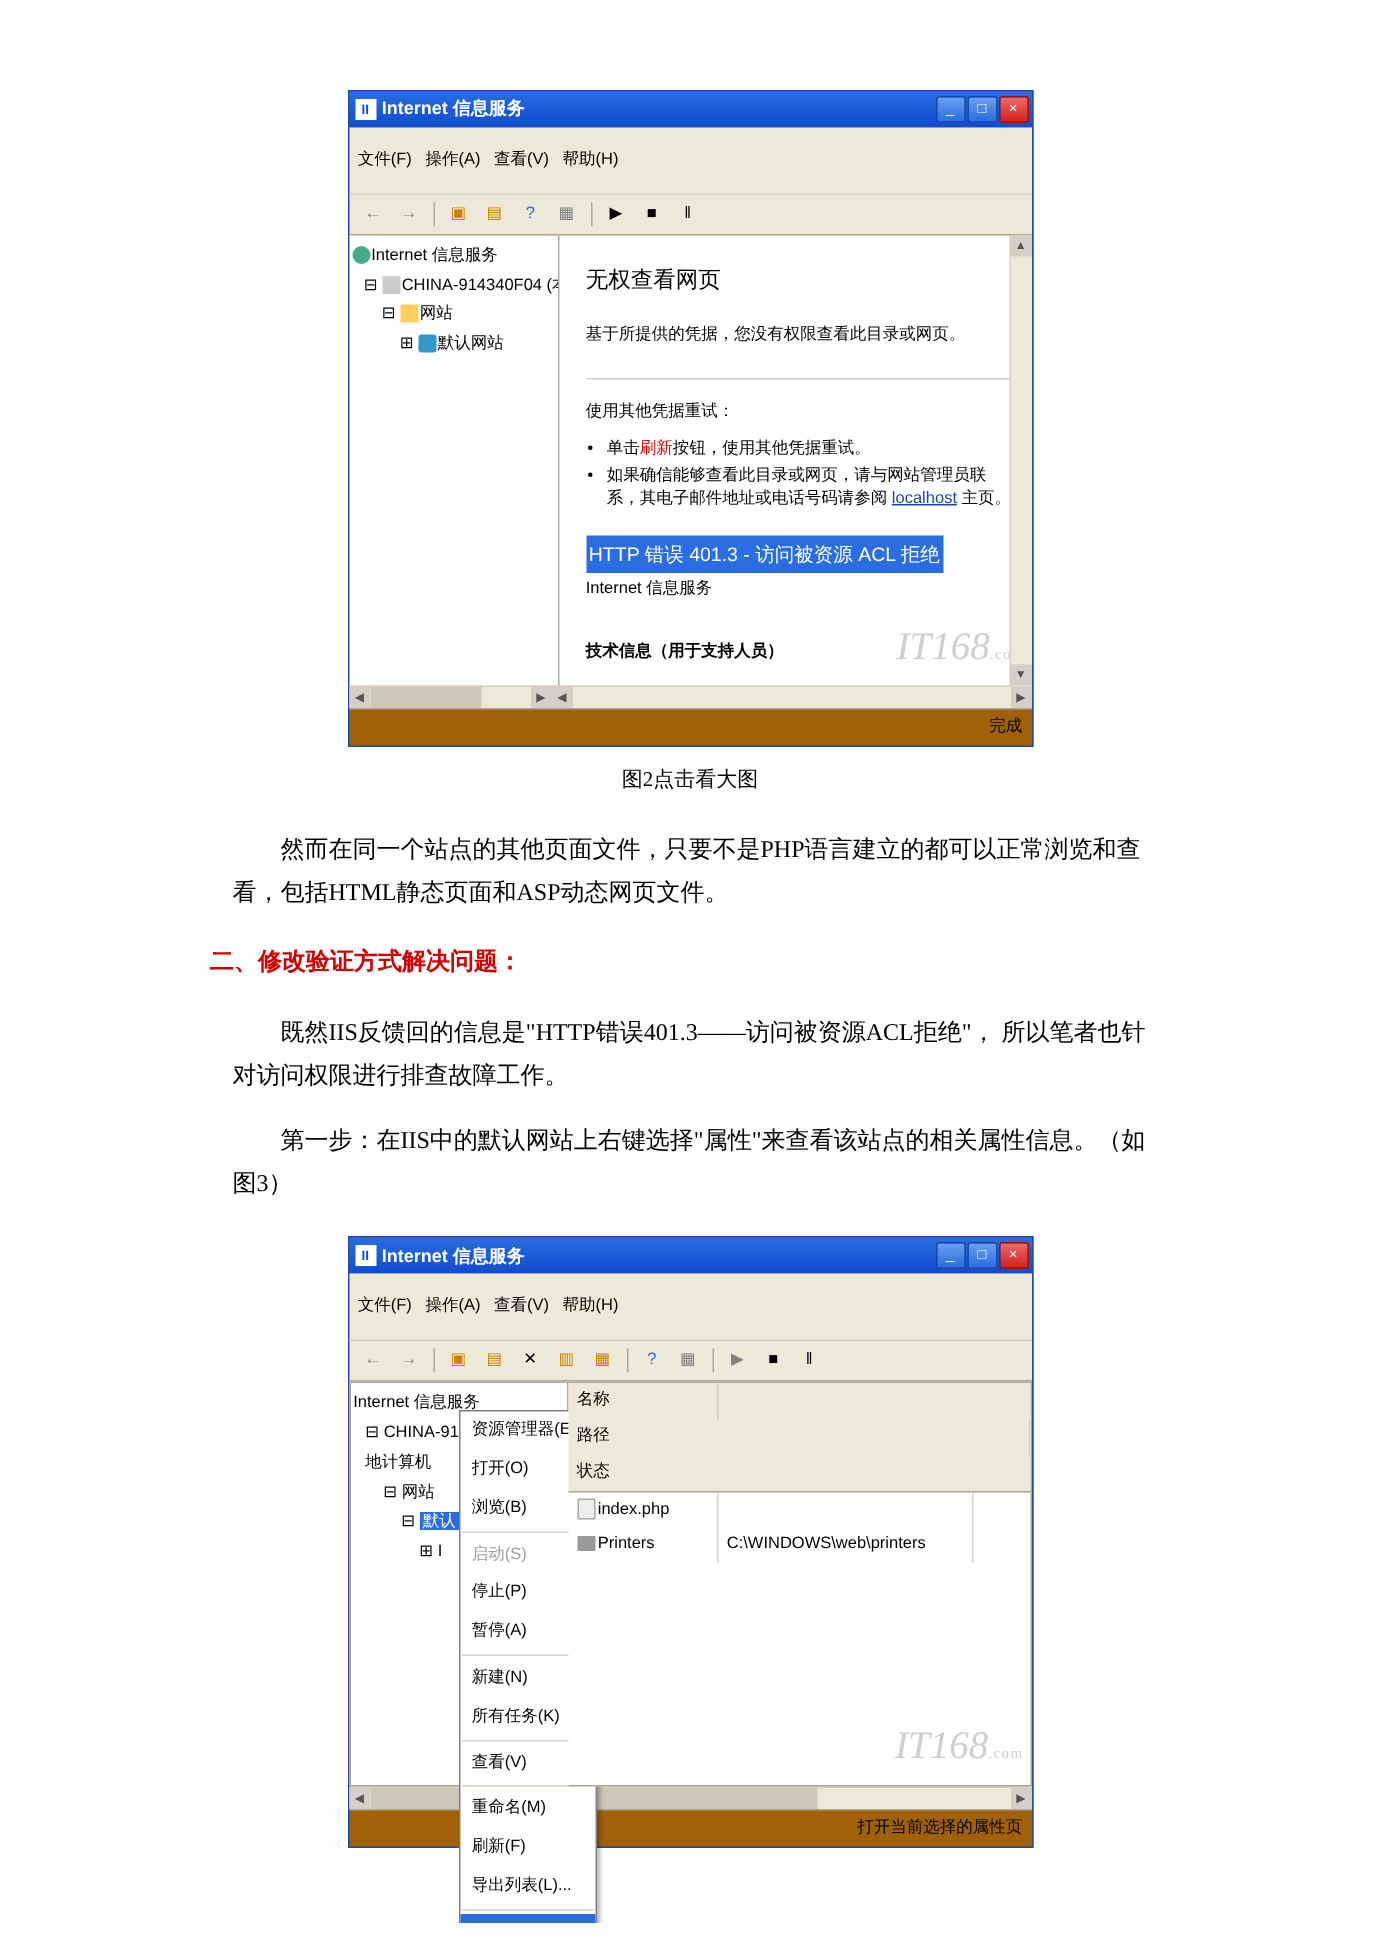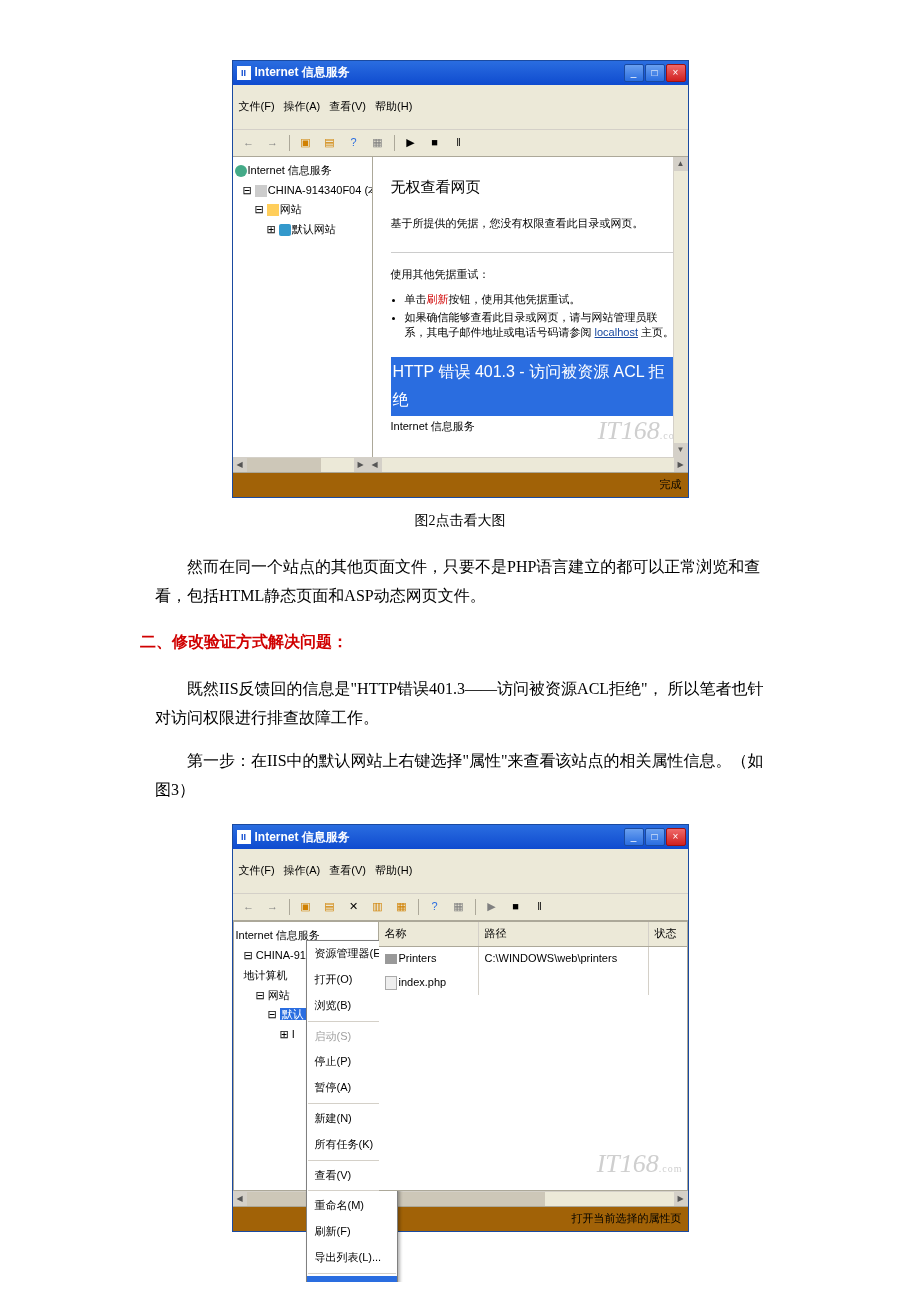--- a/index.html
+++ b/index.html
@@ -114,21 +114,21 @@
   }
   .content1 h3 { margin:6px 0 14px 0; font-size:15px; font-weight:normal;}
   .chint { font-size:11px; margin:0 0 18px 0; }
   .ctry { font-size:11px; margin:0 0 8px 0; }
   .content1 ul { margin:0 0 16px 14px; padding:0; font-size:11px; }
   .content1 li { margin:2px 0; line-height:1.4; }
   .red { color:#d00000; }
   .ulink { color:#1a4aa0; text-decoration:underline; }
   .errline {
     background:#2a6de0; color:#fff;
-    padding:1px 2px; font-size:16px;
+    padding:1px 2px; font-size:13px;
     display:inline-block;
   }
   .err2 { font-size:11px; margin-top:1px; }
   .tech { font-size:11px; font-weight:bold; margin-top:22px;}
   .wm {
     position:absolute; right:4px; bottom:2px;
     font-family: Georgia, serif; font-style:italic;
     font-size:26px; color:#cfcfcf; user-select:none;
   }
   .wm .com { font-size:10px; font-style:normal; letter-spacing:1px;}
@@ -150,21 +150,21 @@
   .htrack { flex:1; background:#ece9d8;}
   .hthumb { height:100%; background:#cdc7b8; }
   .status { padding:2px 6px; border-top:1px solid #aca899; font-size:11px;text-align:right;}
 
   
   .win2 { width:455px; }
   .body2 { display:flex; height:270px; position:relative;}
   .tree2 { width:140px; background:#fff; border:1px solid #aca899; border-right:1px solid #aca899; padding:4px 2px; font-size:11px;}
   .tree2 .sel { background:#2a6de0; color:#fff; padding:0 2px;}
   .list2 { flex:1; background:#fff; border:1px solid #aca899; border-left:none; position:relative;}
-  .lhdr { display:flex; background:#ece9d8; border-bottom:1px solid #aca899; }
+  .lhdr { display:flex; background:#ece9d8; border-bottom:1px solid #aca899;flex-direction:column; }
   .lhdr div, .lrow div { padding:2px 6px; font-size:11px; box-sizing:border-box;}
   .c1{ width:100px; border-right:1px solid #d4d0c8;}
   .c2{ flex:1; border-right:1px solid #d4d0c8;}
   .c3{ width:38px;}
   .lrow { display:flex; }
   .ctx {
     position:absolute; top:18px; left:72px;
     background:#fff; border:1px solid #808080;
     box-shadow: 2px 2px 3px rgba(0,0,0,0.3);
     width: 90px;
@@ -335,27 +335,27 @@
           <div class="citem">帮助(H)</div>
         </div>
       </div>
       <div class="list2">
         <div class="lhdr">
           <div class="c1">名称</div>
           <div class="c2">路径</div>
           <div class="c3">状态</div>
         </div>
         <div class="lrow">
+          <div class="c1"><span class="fi-file"></span><span>index.php</span></div>
+          <div class="c2"></div>
+          <div class="c3"></div>
+        </div>
+        <div class="lrow">
           <div class="c1"><span class="fi-printer"></span><span>Printers</span></div>
           <div class="c2">C:\WINDOWS\web\printers</div>
-          <div class="c3"></div>
-        </div>
-        <div class="lrow">
-          <div class="c1"><span class="fi-file"></span><span>index.php</span></div>
-          <div class="c2"></div>
           <div class="c3"></div>
         </div>
         <div class="wm"><span>IT168</span><span class="com">.com</span></div>
       </div>
     </div>
     <div class="hscroll2">
       <div class="harrow">◀</div>
       <div class="htrack" style="flex:1">
           <div class="hthumb" style="width:70%"></div>
         </div>

